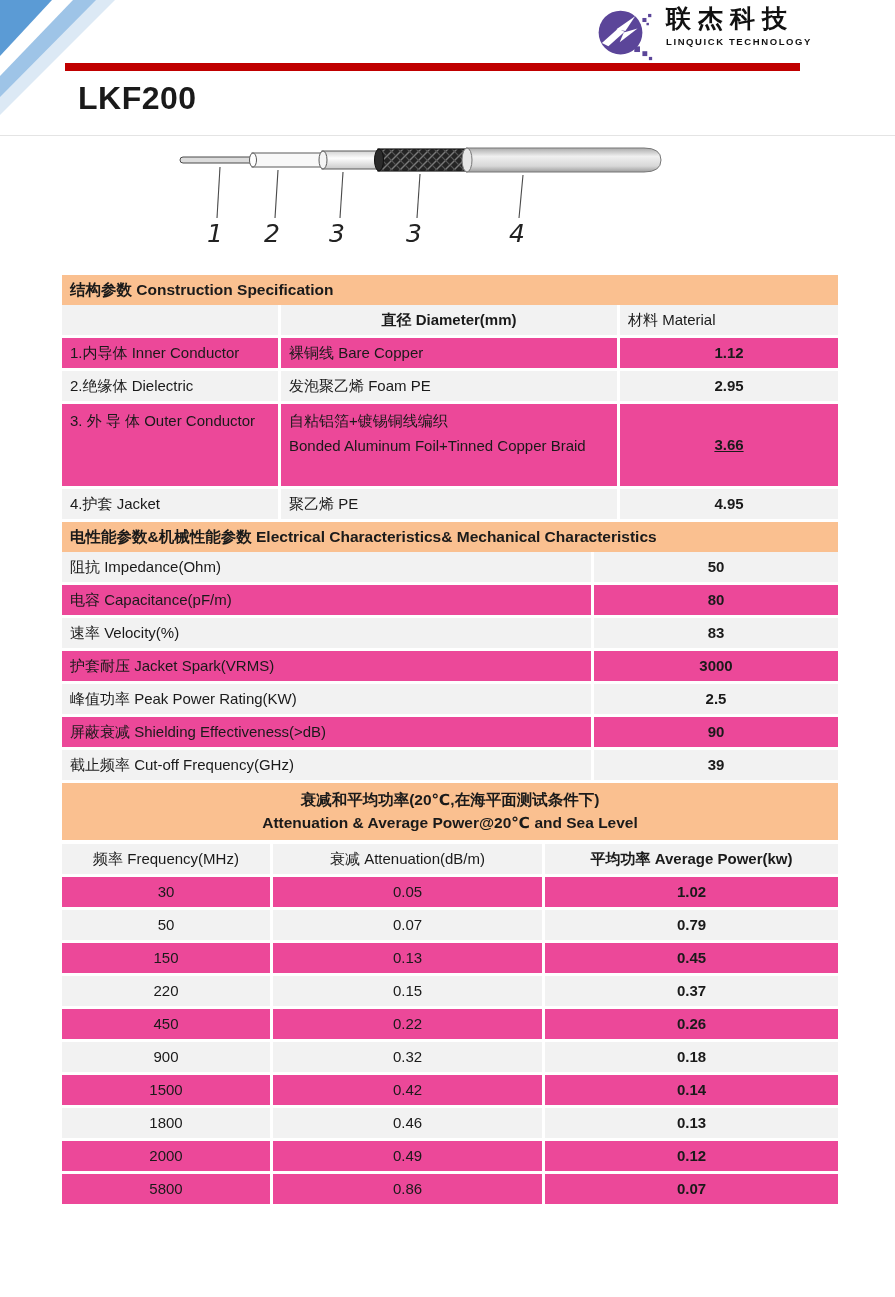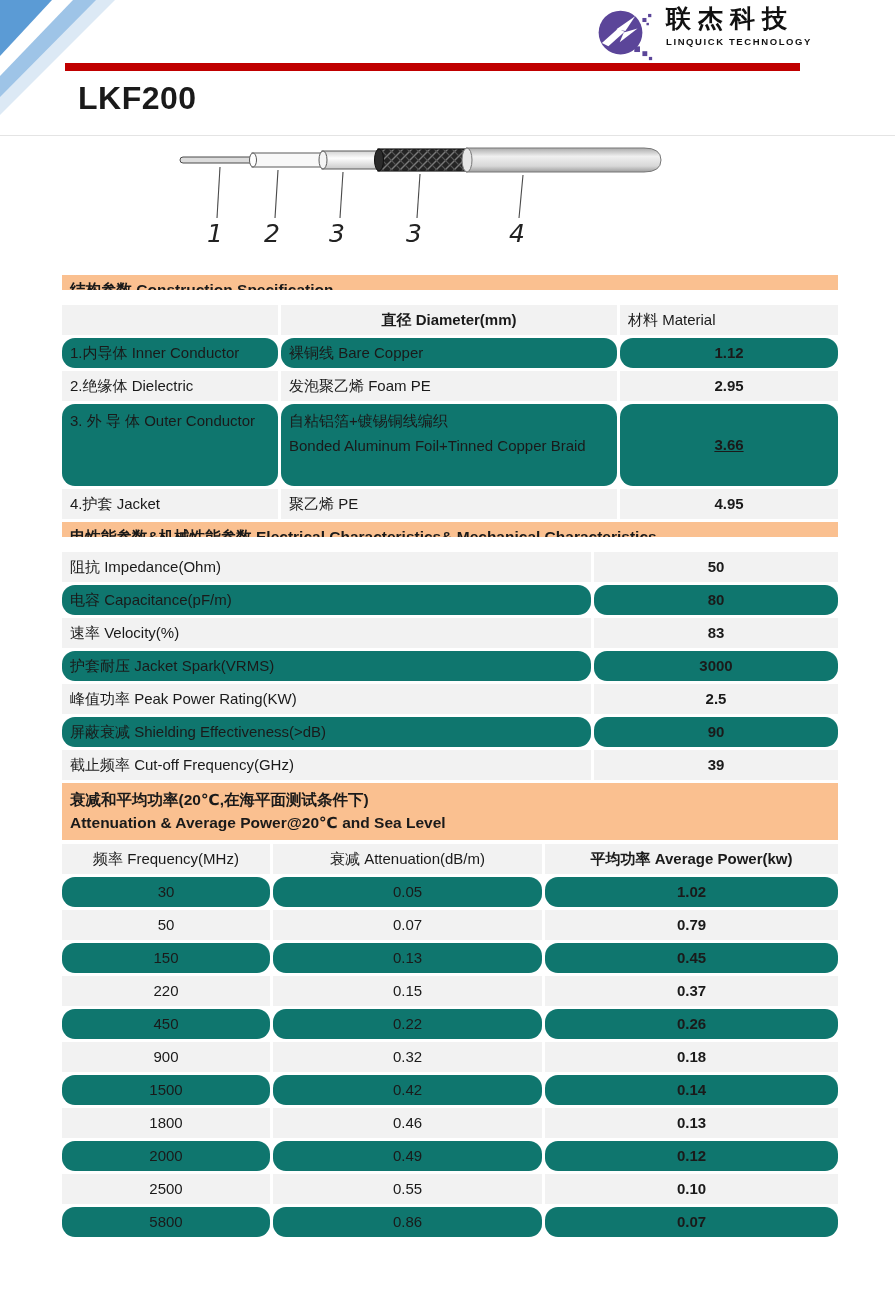--- a/index.html
+++ b/index.html
@@ -15,34 +15,34 @@
   .logo-cn { font-size:25px; font-weight:bold; letter-spacing:7px; color:#111; white-space:nowrap; line-height:28px; }
   .logo-en { font-size:9.5px; font-weight:bold; letter-spacing:1.6px; color:#111; margin-top:4px; white-space:nowrap; }
   .red-bar { position:absolute; left:65px; top:63px; width:735px; height:8px; background:#C00000; }
   .page-title { position:absolute; left:78px; top:80px; font-size:32px; font-weight:bold; letter-spacing:0.5px; }
   .hairline { position:absolute; left:0; top:135px; width:895px; height:1px; background:#e4e4e4; }
   .diagram { position:absolute; left:0; top:138px; width:895px; height:120px; }
 
   .content { position:absolute; left:62px; top:275px; width:776px; }
   .sec-h {
     background:#FAC090; font-weight:bold; font-size:15.5px;
-    padding:0 8px; height:15px; line-height:30px; margin-bottom:15px;
+    padding:0 8px; height:30px; line-height:30px; margin-bottom:0;
     white-space:nowrap; overflow:hidden;
   }
-  .sec-h.two-line { height:auto; line-height:23px; padding:5px 8px 6px 8px; white-space:normal; margin-bottom:4px; }
+  .sec-h.two-line { height:auto; line-height:23px; padding:5px 8px 6px 8px; white-space:normal; margin-bottom:4px;text-align:center; }
   .sec-h .l2 { display:block; }
 
   .grid-row { display:grid; gap:3px; margin-bottom:3px; }
   .t1 { grid-template-columns:216px 336px 1fr; }
   .t2 { grid-template-columns:529px 1fr; }
   .t3 { grid-template-columns:208px 269px 1fr; }
   .cell { font-size:15px; height:30px; line-height:30px; padding:0 8px; overflow:hidden; }
   .cell.center { text-align:center; padding:0 4px; }
   .cell.bold { font-weight:bold; }
-  .bg-gray { background:#0f766e;border-radius:13px; }
+  .bg-gray { background:#ec4899; }
   .bg-light { background:#F2F2F2; }
   .tall .cell { height:82px; }
   .tall .wrap { line-height:25px; padding-top:4px; white-space:normal; text-align:justify; }
   .tall .vcenter { display:flex; align-items:center; justify-content:center; line-height:20px;text-decoration:underline; }
   .mat-en { display:block; max-width:302px; }
 </style>
 </head>
 <body>
 
 <svg class="corner" viewBox="0 0 200 140">
@@ -239,23 +239,18 @@
         <div class="cell bg-light center">1800</div>
         <div class="cell bg-light center">0.46</div>
         <div class="cell bg-light center bold">0.13</div>
       </div>
       <div class="grid-row t3">
         <div class="cell bg-gray center">2000</div>
         <div class="cell bg-gray center">0.49</div>
         <div class="cell bg-gray center bold">0.12</div>
       </div>
       <div class="grid-row t3">
-        <div class="cell bg-light center">2500</div>
-        <div class="cell bg-light center">0.55</div>
-        <div class="cell bg-light center bold">0.10</div>
-      </div>
-      <div class="grid-row t3">
         <div class="cell bg-gray center">5800</div>
         <div class="cell bg-gray center">0.86</div>
         <div class="cell bg-gray center bold">0.07</div>
       </div>
     </div>
 </div>
 
 </body></html>

